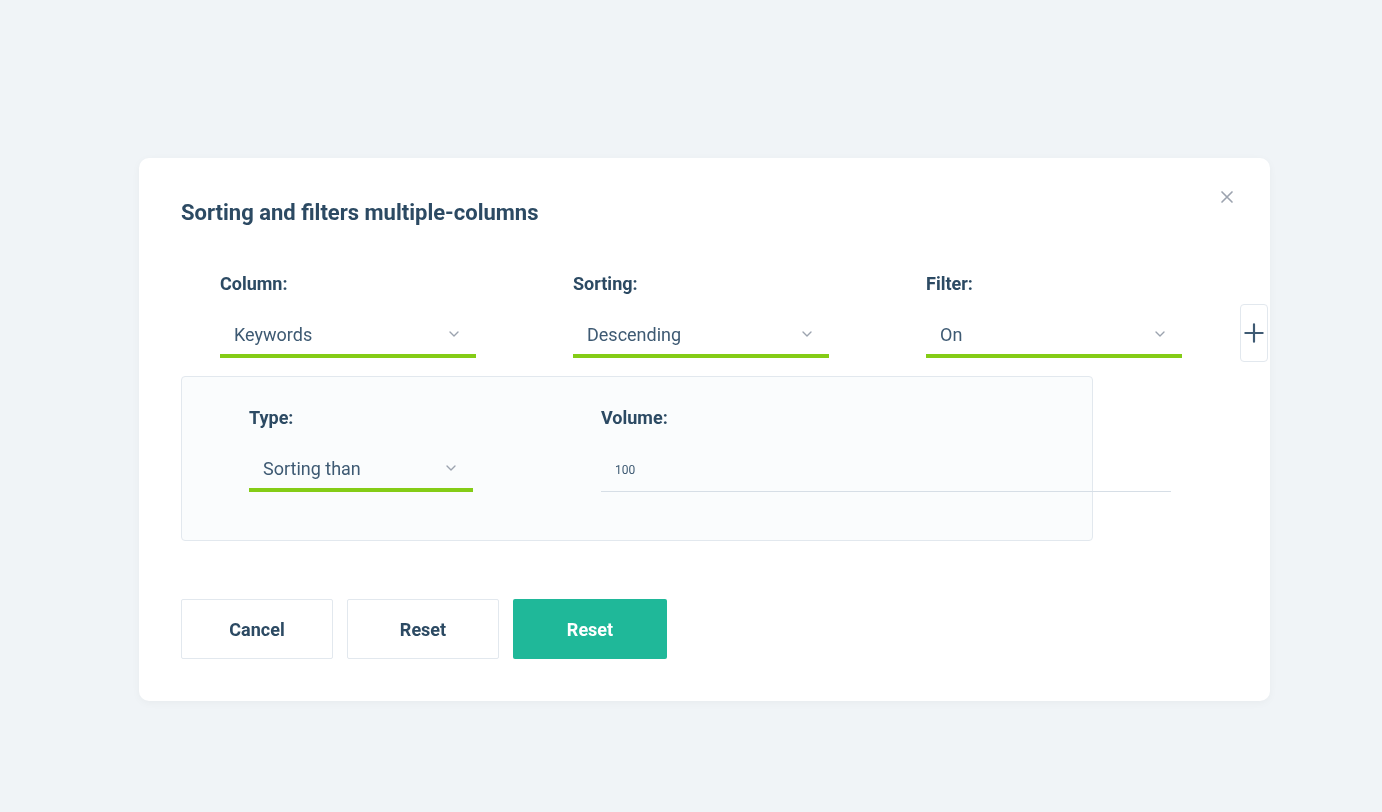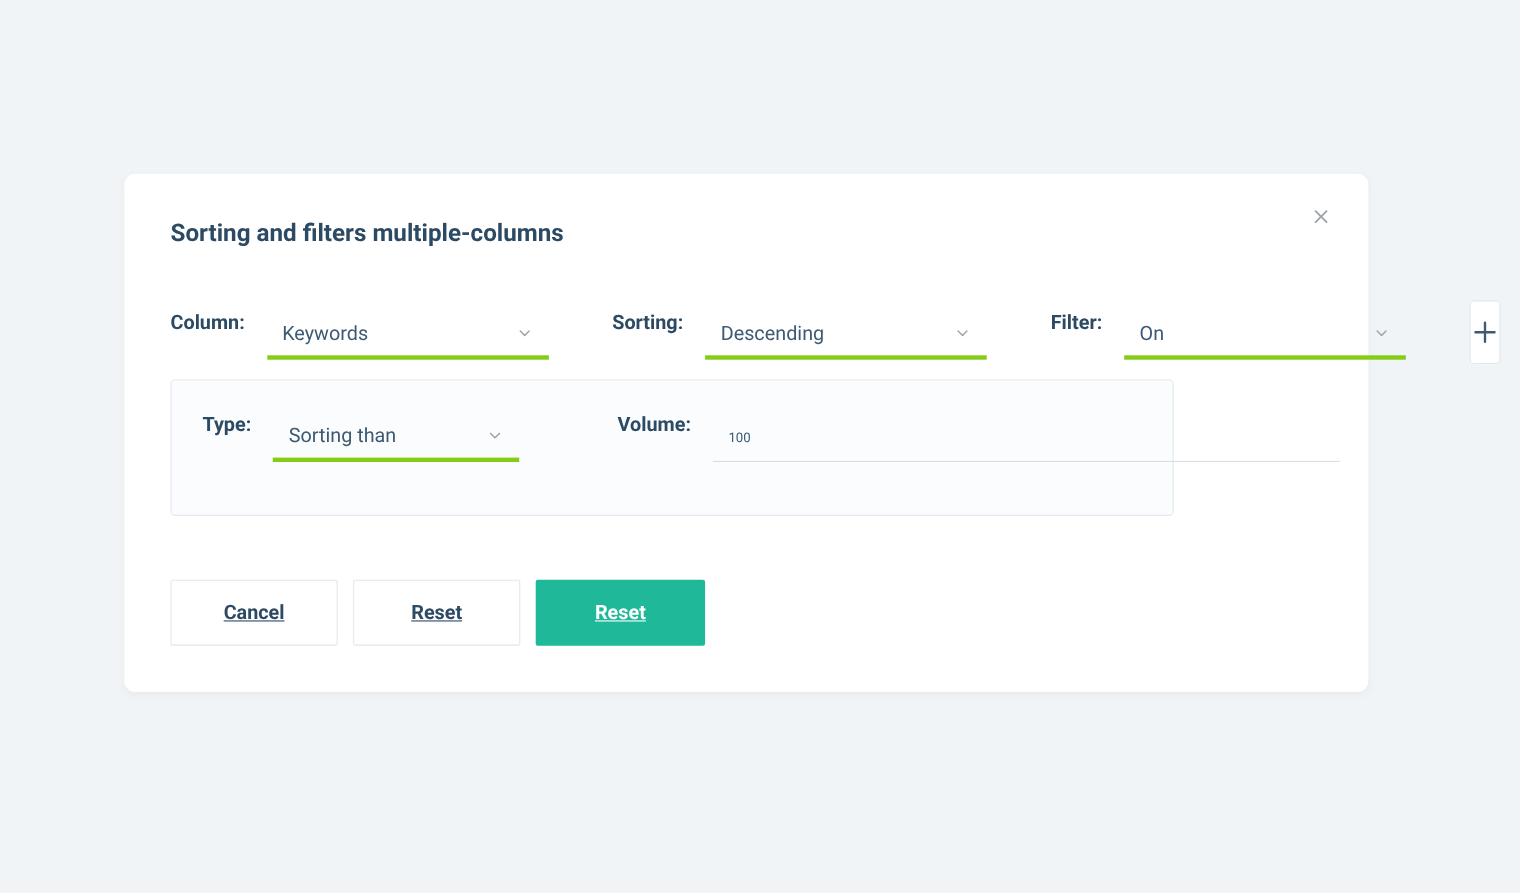--- a/index.html
+++ b/index.html
@@ -9,21 +9,21 @@
     }
     body {
       font-family: -apple-system, BlinkMacSystemFont, "Segoe UI", Roboto, "Helvetica Neue", Arial, sans-serif;
       background-color: #f0f4f7;
       width: 1382px;
       height: 812px;
       position: relative;
     }
     .modal {
       position: absolute;
-      left: 113px;
+      left: 139px;
       top: 158px;
       width: 1131px;
       background: #ffffff;
       border-radius: 10px;
       padding: 42px 48px 42px 42px;
       box-shadow: 0 2px 8px rgba(0,0,0,0.04);
     }
     .close-btn {
       position: absolute;
       top: 24px;
@@ -50,22 +50,23 @@
       margin-bottom: 48px;
     }
     .row-top {
       display: flex;
       align-items: flex-end;
       gap: 58px;
       margin-bottom: 18px;
     }
     .field {
       display: flex;
-      flex-direction: row;
+      flex-direction: column;
       gap: 20px;
+      margin-left: 39px;
     }
     .field-label {
       font-size: 18px;
       font-weight: 700;
       color: #2c4a63;
     }
     .select {
       position: relative;
       width: 256px;
       height: 44px;
@@ -140,21 +141,20 @@
     }
     .btn {
       height: 60px;
       padding: 16px 36px;
       border-radius: 2px;
       font-size: 18px;
       font-weight: 700;
       cursor: pointer;
       border: none;
       font-family: inherit;
-      text-decoration: underline;
     }
     .btn-secondary {
       background: #ffffff;
       border: 1px solid #e2e8ee;
       color: #2c4a63;
       min-width: 152px;
     }
     .btn-primary {
       background: #1fb899;
       color: #ffffff;

